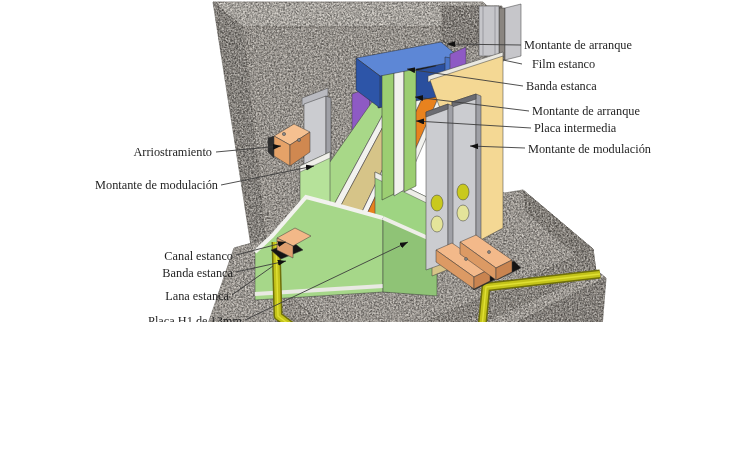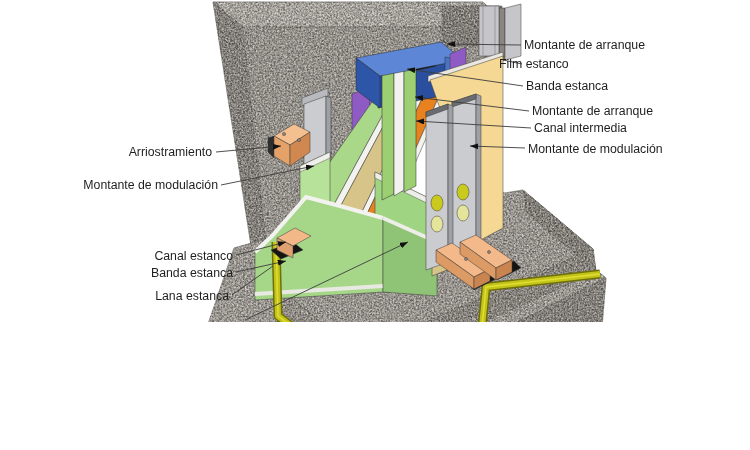--- a/index.html
+++ b/index.html
@@ -1,17 +1,17 @@
 <!DOCTYPE html>
 <html><head>
 <meta charset="utf-8">
 <style>
   html,body{margin:0;padding:0;background:#fff;}
   #stage{position:relative;width:750px;height:322px;background:#ffffff;overflow:hidden;
-         font-family:Liberation Sans, sans-serif;}
+         font-family:Liberation Serif, serif;}
   #scene{position:absolute;left:0;top:0;}
   .lbl{position:absolute;font-size:12.3px;color:#1f1f1f;white-space:nowrap;line-height:14px;}
   .lbl.r{text-align:left;}
   .lbl.l{text-align:right;}
 </style>
 </head>
 <body>
 
 <div id="stage">
 <svg id="scene" width="750" height="450" viewBox="0 0 750 450">
@@ -158,23 +158,24 @@
     <path d="M216,152 L281,146" marker-end="url(#arr)"></path>
     <path d="M221,185 L314,166" marker-end="url(#arr)"></path>
     <path d="M236,255 L286,242" marker-end="url(#arr)"></path>
     <path d="M236,272 L286,261" marker-end="url(#arr)"></path>
     <path d="M232,295 L273,266"></path>
     <path d="M245,320 L408,242" marker-end="url(#arr)"></path>
   </g>
 </svg>
 
 <div class="lbl r" style="left:524px;top:38px">Montante de arranque</div>
-<div class="lbl r" style="left:499px;top:57px">Film estanco</div>
+<div class="lbl r" style="left:532px;top:57px">Film estanco</div>
 <div class="lbl r" style="left:526px;top:79px">Banda estanca</div>
 <div class="lbl r" style="left:532px;top:104px">Montante de arranque</div>
-<div class="lbl r" style="left:534px;top:121px">Canal intermedia</div>
+<div class="lbl r" style="left:534px;top:121px">Placa intermedia</div>
 <div class="lbl r" style="left:528px;top:142px">Montante de modulación</div>
 <div class="lbl l" style="right:538px;top:145px">Arriostramiento</div>
 <div class="lbl l" style="right:532px;top:178px">Montante de modulación</div>
 <div class="lbl l" style="right:517px;top:249px">Canal estanco</div>
 <div class="lbl l" style="right:517px;top:266px">Banda estanca</div>
 <div class="lbl l" style="right:521px;top:289px">Lana estanca</div>
+<div class="lbl l" style="right:508px;top:314px">Placa H1 de 13mm</div>
 </div>
 
 </body></html>

